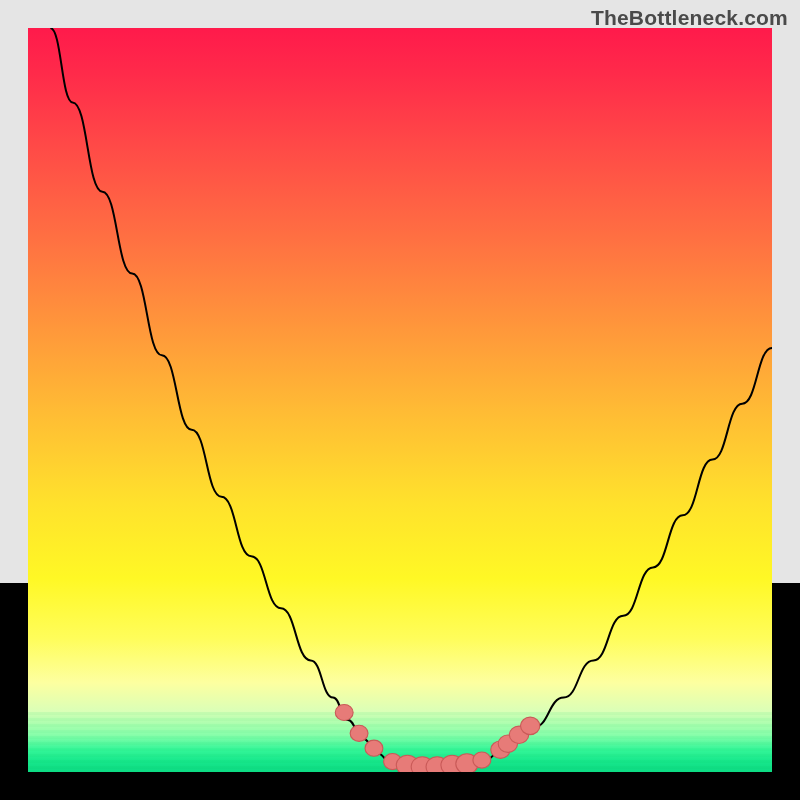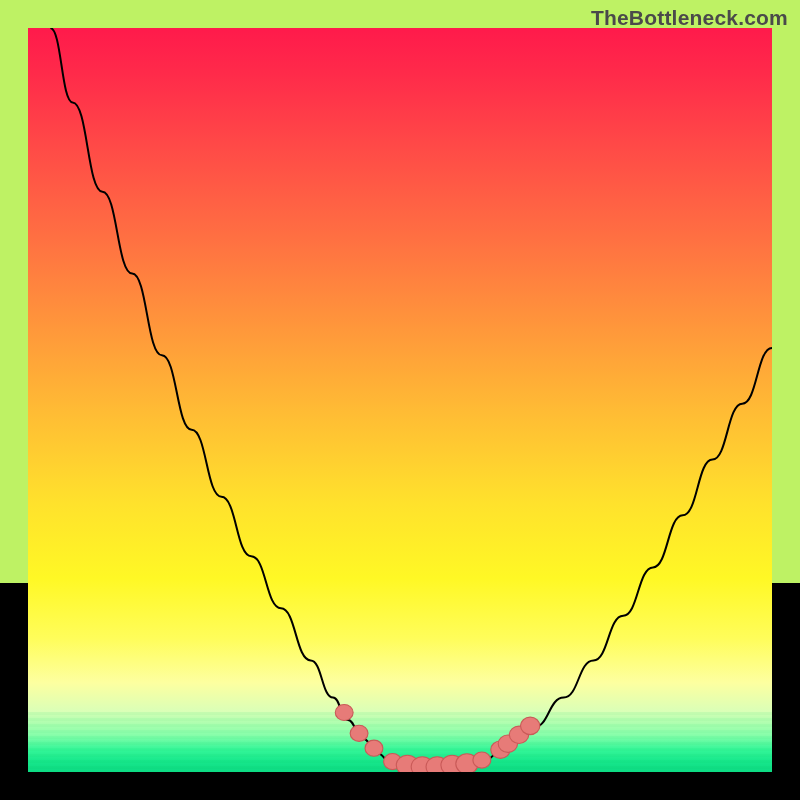--- a/index.html
+++ b/index.html
@@ -8,21 +8,21 @@
     width: 800px;
     height: 800px;
     overflow: hidden;
     background: #000;
     font-family: Arial, Helvetica, sans-serif;
   }
   .frame {
     position: relative;
     width: 800px;
     height: 583px;
-    background: #bef264;
+    background: #e5e5e5;
   }
   .plot-area {
     position: absolute;
     left: 28px;
     top: 28px;
     width: 744px;
     height: 744px;
     overflow: hidden;
   }
   .gradient-bg {

